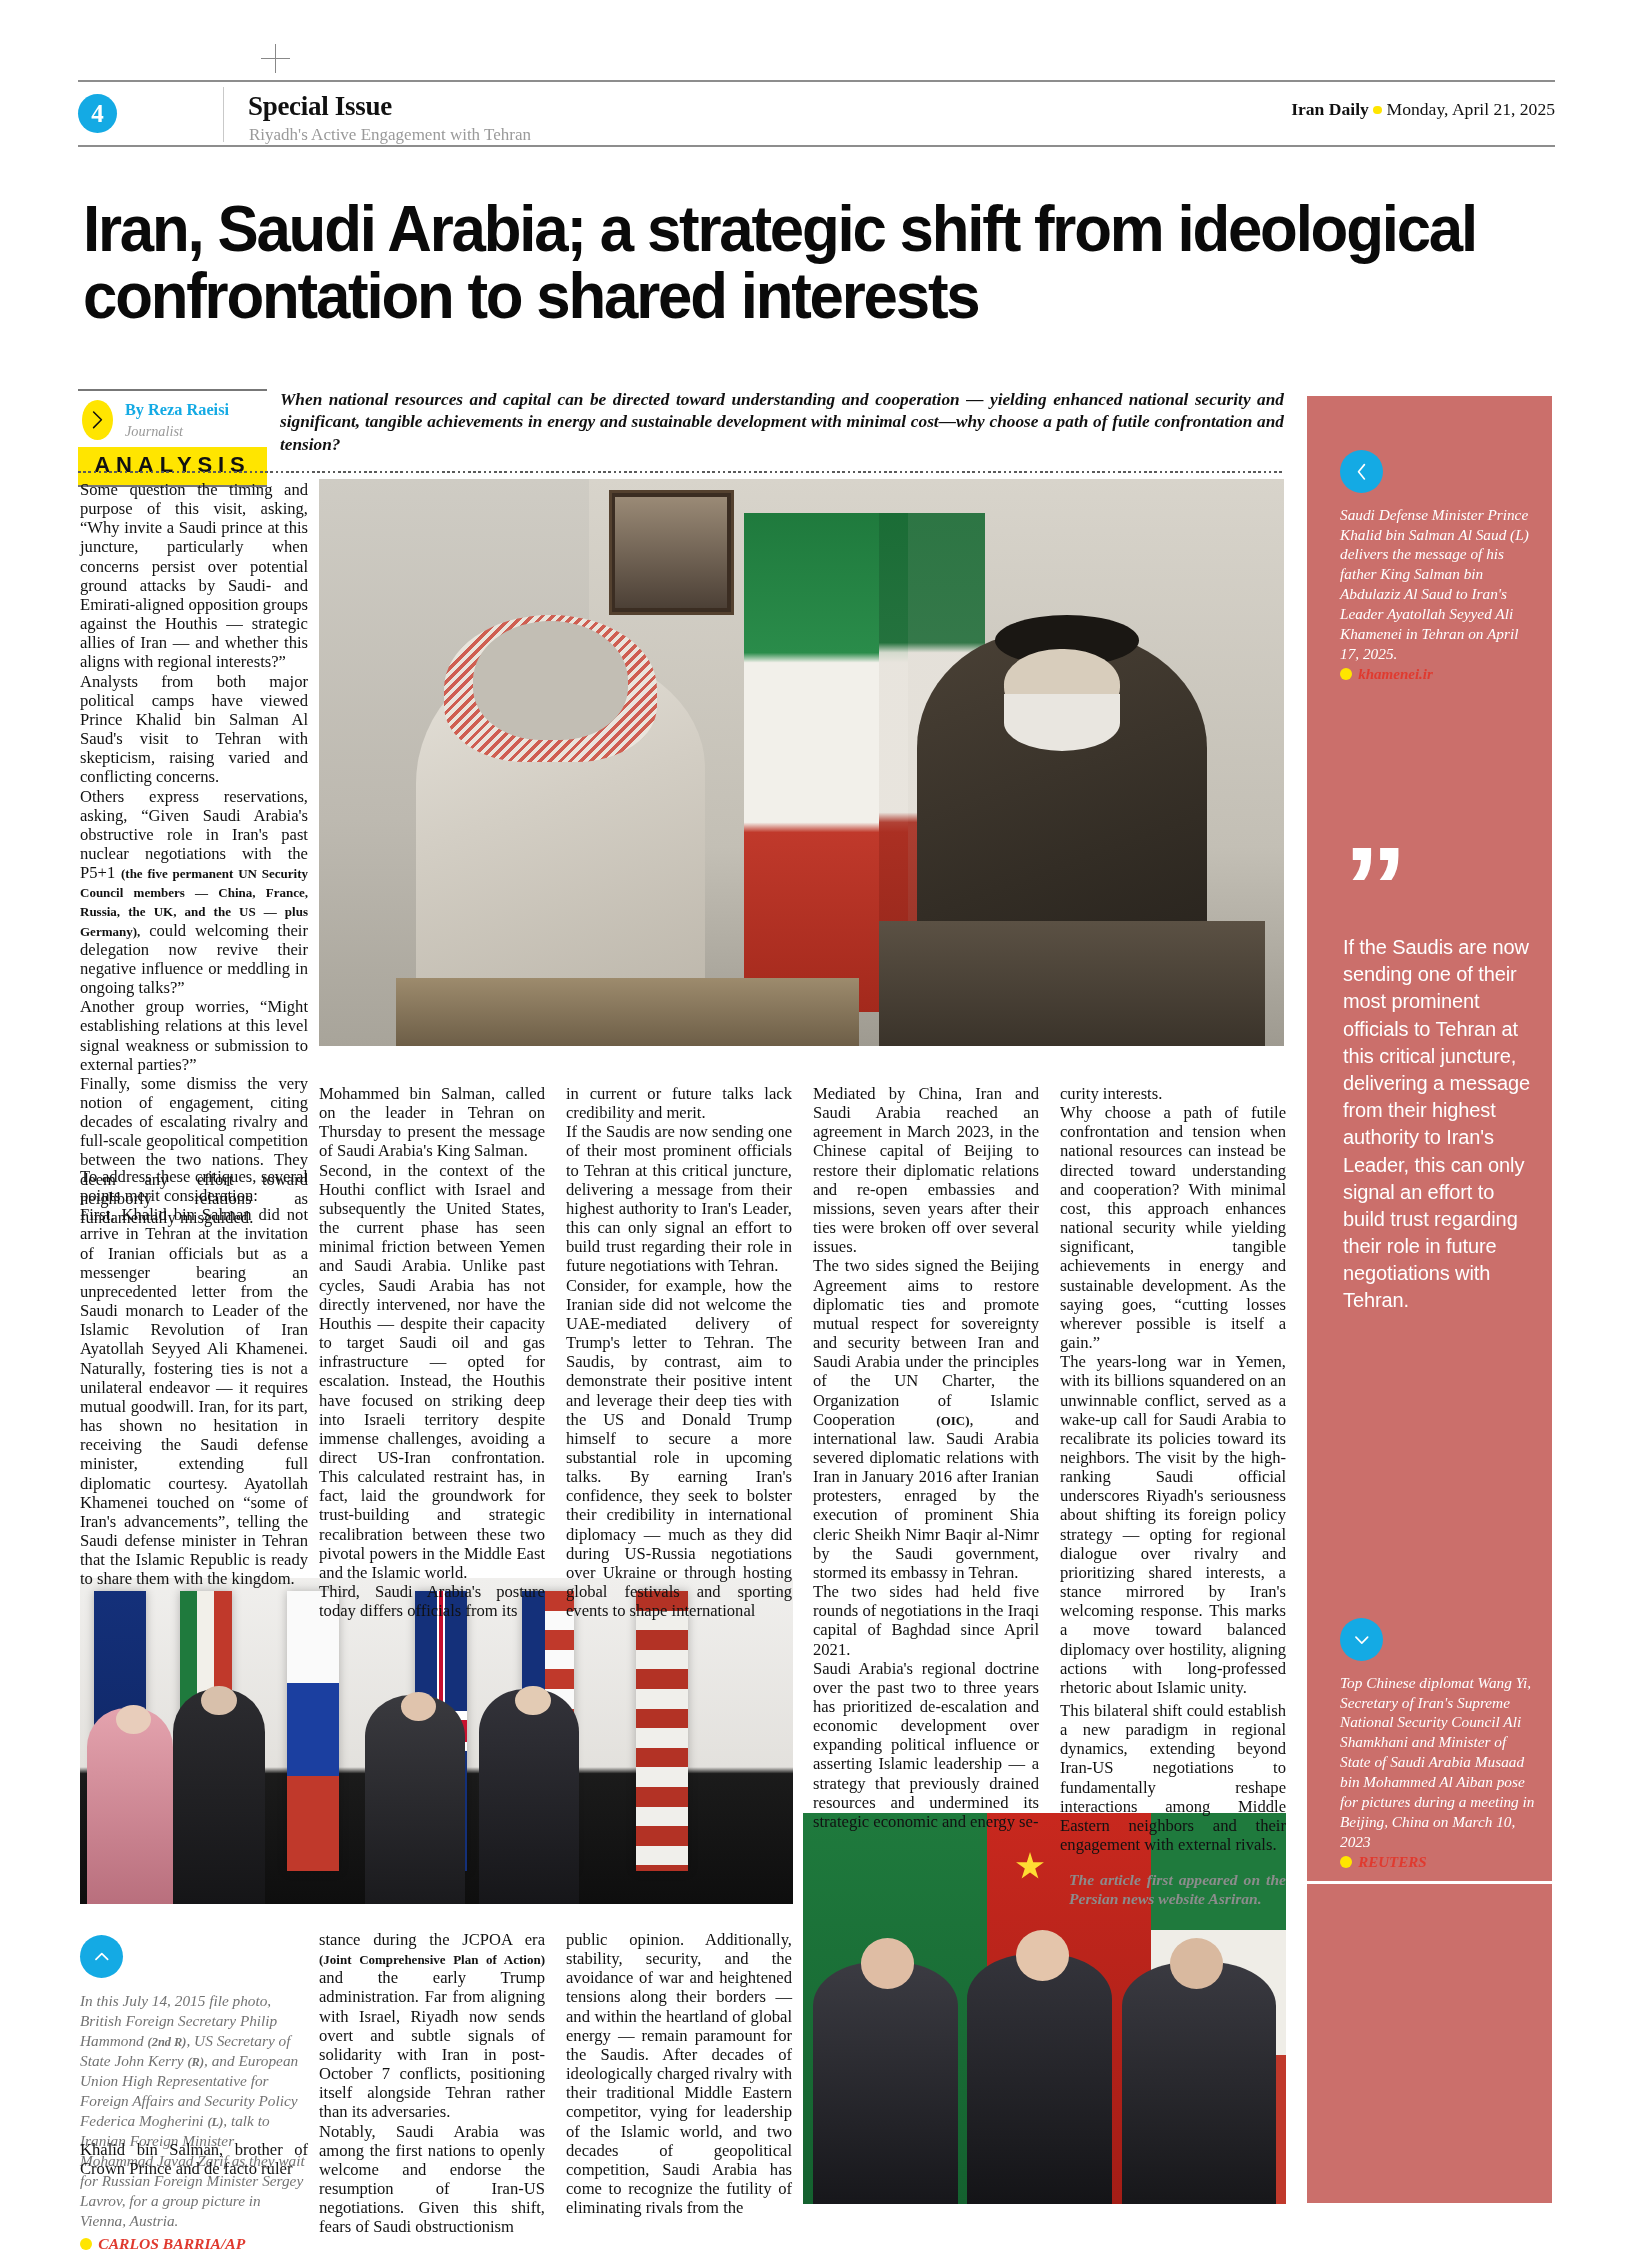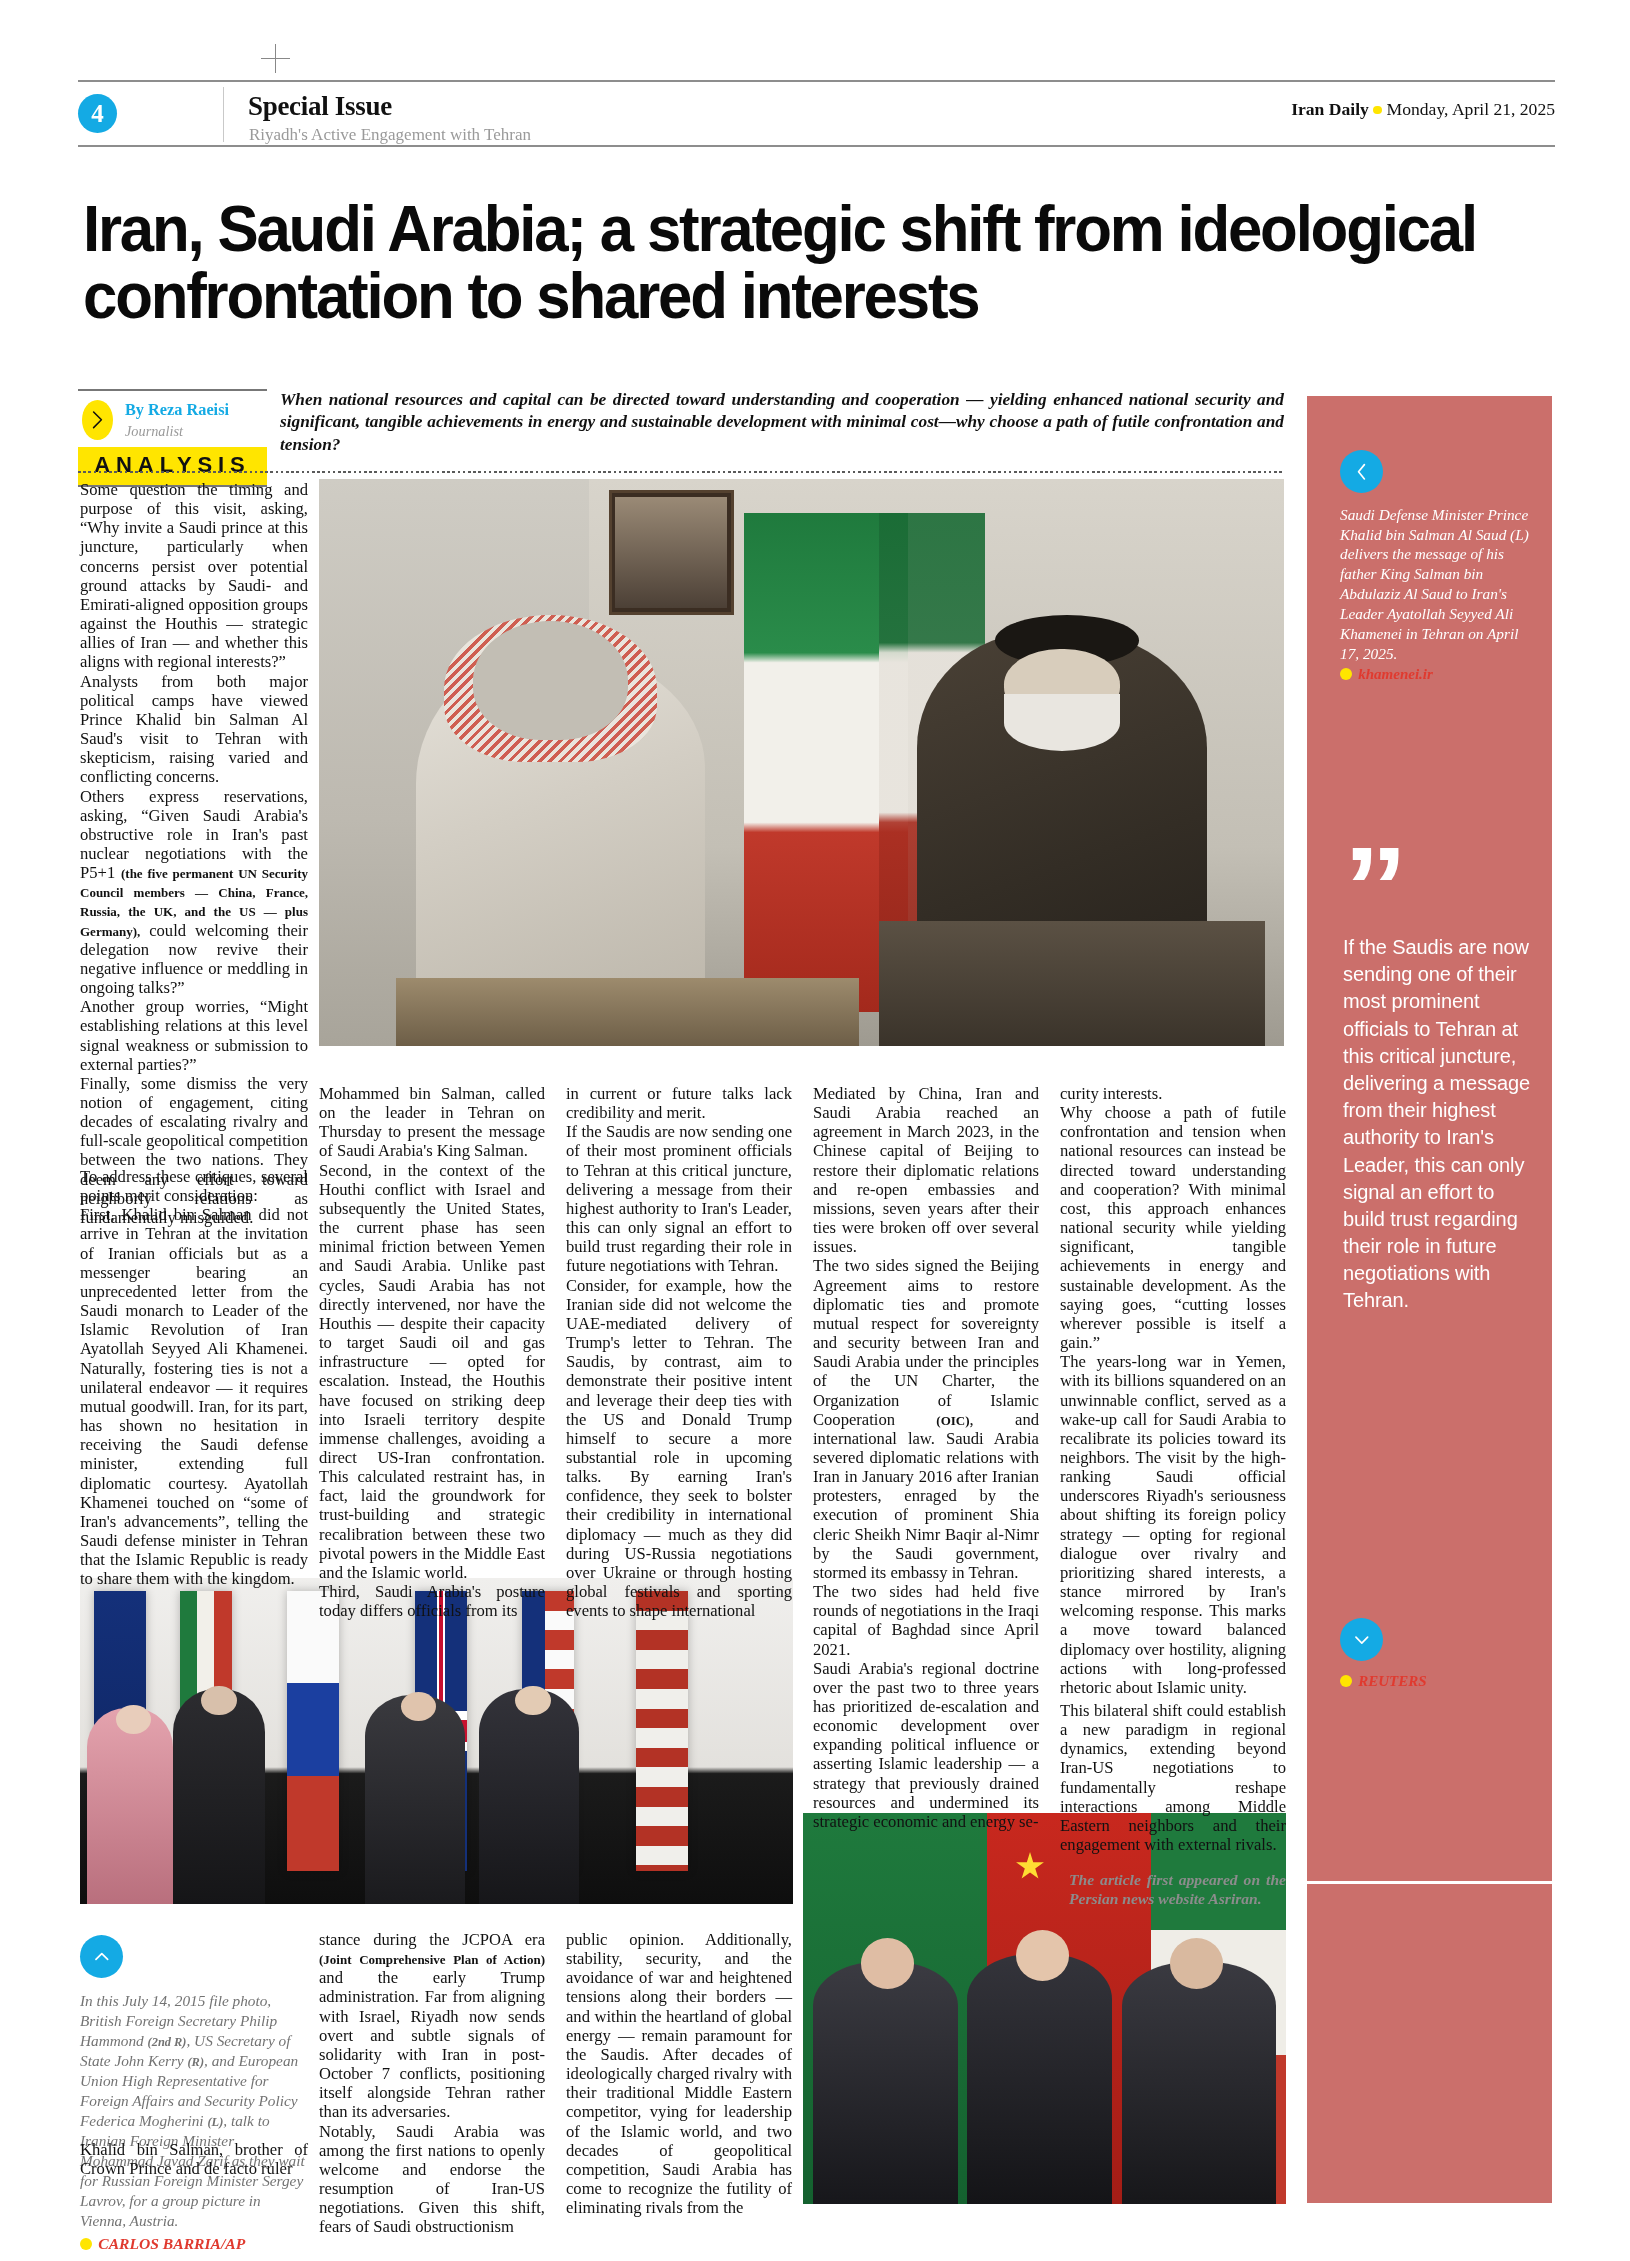--- a/index.html
+++ b/index.html
@@ -389,20 +389,21 @@
   <div class="pq-mark">”</div>
   <div class="pq-text">If the Saudis are now sending one of their most prominent officials to Tehran at this critical juncture, delivering a message from their highest authority to Iran's Leader, this can only signal an effort to build trust regarding their role in future negotiations with Tehran.</div>
 </div>
 
 <div class="sb-cap2">
   <div class="circ-btn">
     <svg width="19.6" height="15.6" viewBox="0 0 30 24">
         <path d="M6 8 L15 17 L24 8" stroke="#fff" stroke-width="2.6" fill="none" stroke-linecap="round" stroke-linejoin="round"></path>
       </svg>
   </div>
+  <div class="cap-pink">Top Chinese diplomat Wang Yi, Secretary of Iran's Supreme National Security Council Ali Shamkhani and Minister of State of Saudi Arabia Musaad bin Mohammed Al Aiban pose for pictures during a meeting in Beijing, China on March 10, 2023</div>
   <div class="credit-red">
     <span class="credit-dot"></span>
     <span>REUTERS</span>
   </div>
 </div>
 
 <div class="col" id="col1">
   <p>Some question the timing and purpose of this visit, asking, “Why invite a Saudi prince at this juncture, particularly when concerns persist over potential ground attacks by Saudi- and Emirati-aligned opposition groups against the Houthis — strategic allies of Iran — and whether this aligns with regional interests?”</p>
   <p>Analysts from both major political camps have viewed Prince Khalid bin Salman Al Saud's visit to Tehran with skepticism, raising varied and conflicting concerns.</p>
   <p><span>Others express reservations, asking, “Given Saudi Arabia's obstructive role in Iran's past nuclear negotiations with the P5+1 </span><span class="tiny">(the five permanent UN Security Council members — China, France, Russia, the UK, and the US — plus Germany),</span><span> could welcoming their delegation now revive their negative influence or meddling in ongoing talks?”</span></p>

